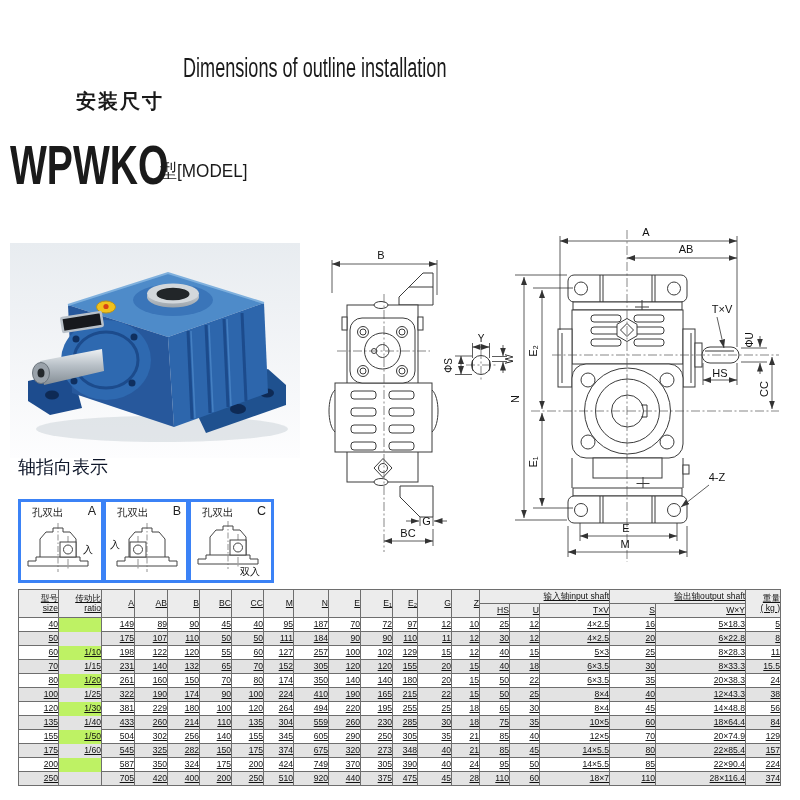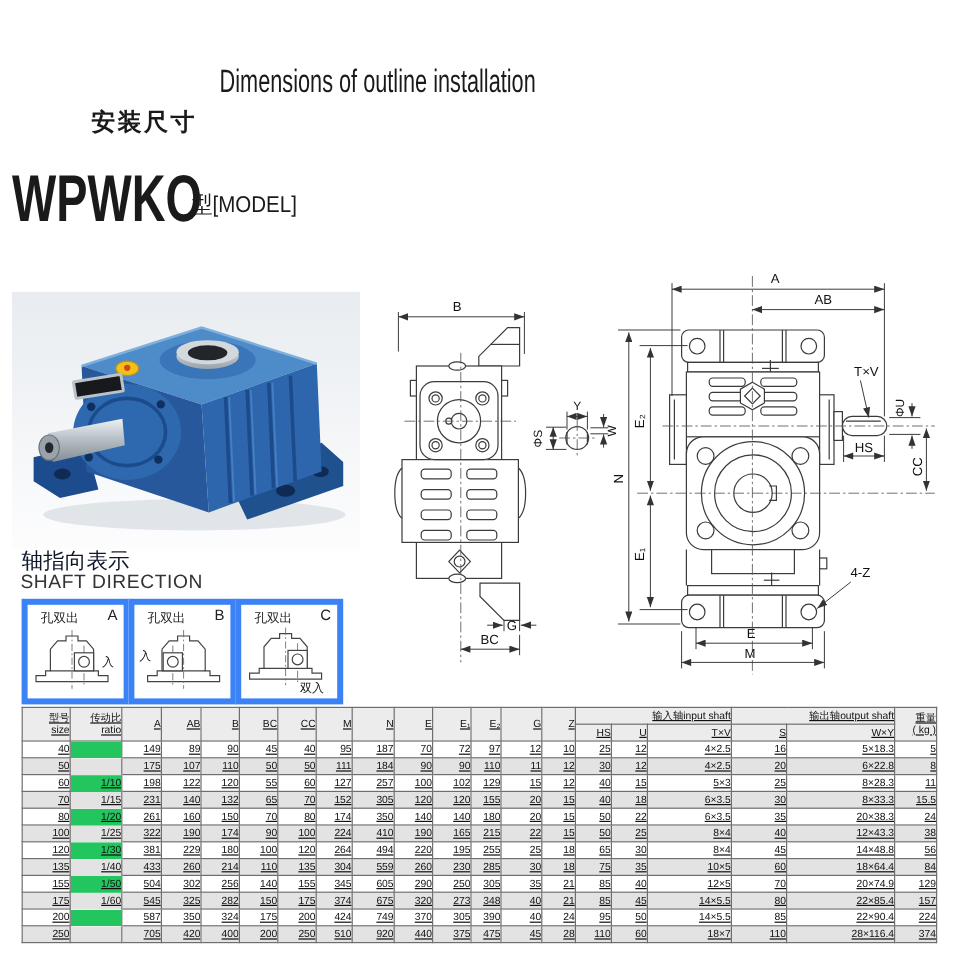--- a/index.html
+++ b/index.html
@@ -7,32 +7,32 @@
         font-family:"Liberation Sans","DejaVu Sans",sans-serif;color:#1a1a1a;}
   .abs{position:absolute;white-space:nowrap;}
   .title-zh{left:76px;top:48px;font-size:20px;font-weight:700;letter-spacing:2px;margin-top:40px;}
   .title-en{left:183px;top:53px;font-size:27px;font-weight:400;transform:scaleX(.67);transform-origin:0 0;}
   .brand{left:10px;top:133px;font-size:55px;font-weight:700;transform:scaleX(.71);transform-origin:0 0;}
   .brand-suffix{left:160px;top:158px;font-size:19px;transform:scaleX(.9);transform-origin:0 0;}
   .sd-zh{left:18px;top:455px;font-size:18px;color:#0f172a;}
   .sd-en{left:17px;top:477px;font-size:16px;color:#333;letter-spacing:.5px;}
   
   .panels{left:18px;top:499px;display:flex;}
-  .panel{position:relative;width:80px;height:78px;border:5px solid #3b82f6;margin-left:-1px;background:#fff;}
+  .panel{position:relative;width:80px;height:78px;border:3px solid #3b82f6;margin-left:-1px;background:#fff;}
   .panel:first-child{margin-left:0;}
   .p-top{position:absolute;left:11px;top:4px;font-size:10.5px;color:#222;}
   .p-letter{position:absolute;right:5px;top:2px;font-size:12.5px;color:#222;}
   .p-icon{position:absolute;left:1px;top:17px;}
   
   .spec{position:absolute;left:18px;top:589px;width:652px;border-collapse:collapse;table-layout:fixed;
         font-size:8.6px;text-align:right;color:#111;text-decoration:underline;}
   .spec th,.spec td{border:1px solid #6e6e6e;padding:0;line-height:1.15;height:13px;overflow:hidden;}
   .spec thead th{background:#ececec;font-weight:400;}
   .spec tbody tr.stripe td{background:#e3e3e3;}
-  .spec td.ratio-cell{border-top:none;border-bottom:none;background:#22c55e;}
+  .spec td.ratio-cell{border-top:none;border-bottom:none;background:#bef264;}
   .spec tbody tr:last-child td.ratio-cell{border-bottom:1px solid #6e6e6e;}
   
   .dwg-text{font-size:11px;fill:#111;}
   .dwg-text-sm{font-size:10px;fill:#111;}
   .ln{stroke:#3b3b3b;stroke-width:1;fill:none;}
   .fw{fill:#fff;stroke:#3b3b3b;stroke-width:1;}
   .cl{stroke:#555;stroke-width:.7;fill:none;stroke-dasharray:9 2.5 2 2.5;}
   .dim{stroke:#333;stroke-width:.8;fill:none;}
   .pb{fill:#fff;stroke:#444;stroke-width:1;}
   .pdash{stroke:#666;stroke-width:.7;fill:none;stroke-dasharray:6 2 1.5 2;}
@@ -291,21 +291,20 @@
       <line class="dim" x1="580" y1="536" x2="677" y2="536" marker-start="url(#as)" marker-end="url(#ae)"></line>
       <text class="dwg-text" x="626" y="532" text-anchor="middle">E</text>
       <line class="dim" x1="568" y1="526" x2="568" y2="557"></line>
       <line class="dim" x1="687" y1="526" x2="687" y2="557"></line>
       <line class="dim" x1="568" y1="552" x2="687" y2="552" marker-start="url(#as)" marker-end="url(#ae)"></line>
       <text class="dwg-text" x="625" y="548" text-anchor="middle">M</text>
     </g>
   </svg>
 
   <div class="abs sd-zh">轴指向表示</div>
-  <div class="abs sd-en">SHAFT DIRECTION</div>
 
   <div class="abs panels">
     <div class="panel">
       <span class="p-top">孔双出</span>
       <span class="p-letter">A</span>
       <svg class="p-icon" width="78" height="58" viewBox="0 0 78 58">
         <path class="pb" d="M6,47 L6,42 L14,42 L14,38 L18,38 L18,20 L24,13 L31,13 L31,9 L41,9 L41,13 L48,13 L54,20 L54,38 L58,38 L58,42 L66,42 L66,47 Z"></path>
         <line class="pb" x1="18" y1="38" x2="54" y2="38"></line>
         <line class="pdash" x1="36" y1="4" x2="36" y2="53"></line>
         <line class="pdash" x1="46" y1="17" x2="46" y2="50"></line>

